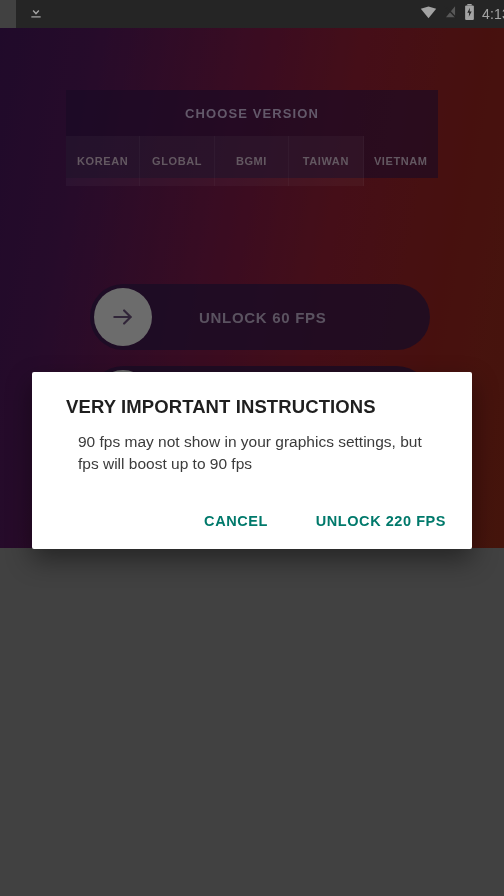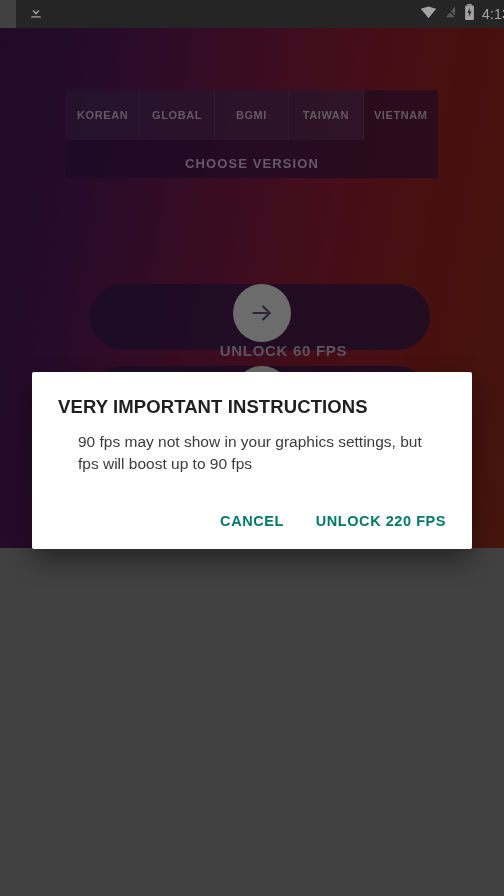--- a/index.html
+++ b/index.html
@@ -46,21 +46,21 @@
     flex:0 0 74.4px; height:50px; display:flex; align-items:center; justify-content:center;
     color:#9b8a98; font-size:11px; font-weight:bold; letter-spacing:.6px;
     background:rgba(255,255,255,.055); border-right:1px solid rgba(255,255,255,.05);
   }
   .vtab.dim{ background:transparent; border-right:none; }
 
   
   .fps-row{
     position:absolute; left:90px; width:340px; height:66px;
     background:rgba(40,20,58,.80); border-radius:33px;
-    display:flex; align-items:center;flex-direction:column;
+    display:flex; align-items:center;
   }
   #fps-row-60{ top:256px; }
   #fps-row-90{ top:338px; }
   .fps-circle{
     width:58px; height:58px; margin-left:4px; border-radius:50%;
     background:#a9a9a9; display:flex; align-items:center; justify-content:center; flex:none;
   }
   .fps-label{
     margin-left:47px; color:#8e8196; font-size:15px; font-weight:bold; letter-spacing:.7px;
   }
@@ -71,29 +71,29 @@
   }
 
   
   #dialog{
     position:absolute; left:32px; top:372px; width:440px; height:177px;
     background:#ffffff; border-radius:2px; z-index:60;
     box-shadow:0 11px 26px rgba(0,0,0,.42);
     padding:24px 26px 0 26px;
   }
   #dialog-title{
-    color:#1f1f1f; font-size:18.5px; font-weight:bold; letter-spacing:.1px;
+    color:#1f1f1f; font-size:18.5px; font-weight:bold; letter-spacing:.1px;margin-left:8px;
   }
   #dialog-message{
     margin-top:13px; color:#3b3b3b; font-size:15.5px; line-height:1.42;
     max-width:372px;
     margin-left:20px;
   }
   #dialog-actions{
-    position:absolute; right:22px; bottom:14px; display:flex; align-items:flex-end; gap:24px;
+    position:absolute; right:22px; bottom:14px; display:flex; align-items:flex-end; gap:40px;
   }
   .dlg-btn{
     color:#00796b; font-size:14.5px; font-weight:bold; letter-spacing:.55px;
     background:none; border:none; cursor:pointer; padding:6px 4px;
     font-family:"Liberation Sans", sans-serif;
   }
 </style>
 </head>
 <body>
 
@@ -125,28 +125,28 @@
         <path d="M7.6 5.2 4 12.2h2.6L6 17.6 10 10.3H7.2z" fill="#3a3a3a"></path>
       </svg>
     </span>
     <span class="sb-time">4:13</span>
   </div>
 </div>
 
 <div id="app-gradient">
 
   <div id="version-card">
+    <div id="version-title">CHOOSE VERSION</div>
     <div id="version-tabs">
       <div class="vtab">KOREAN</div>
       <div class="vtab">GLOBAL</div>
       <div class="vtab">BGMI</div>
       <div class="vtab">TAIWAN</div>
       <div class="vtab dim">VIETNAM</div>
     </div>
-    <div id="version-title">CHOOSE VERSION</div>
   </div>
 
   <div class="fps-row" id="fps-row-60">
     <div class="fps-circle">
       <svg width="26" height="26" viewBox="0 0 24 24" fill="none" stroke="#4c3a58" stroke-width="2" stroke-linecap="round" stroke-linejoin="round">
         <line x1="4" y1="12" x2="19" y2="12"></line>
           <polyline points="13,6 19,12 13,18"></polyline>
       </svg>
     </div>
     <div class="fps-label">UNLOCK 60 FPS</div>

